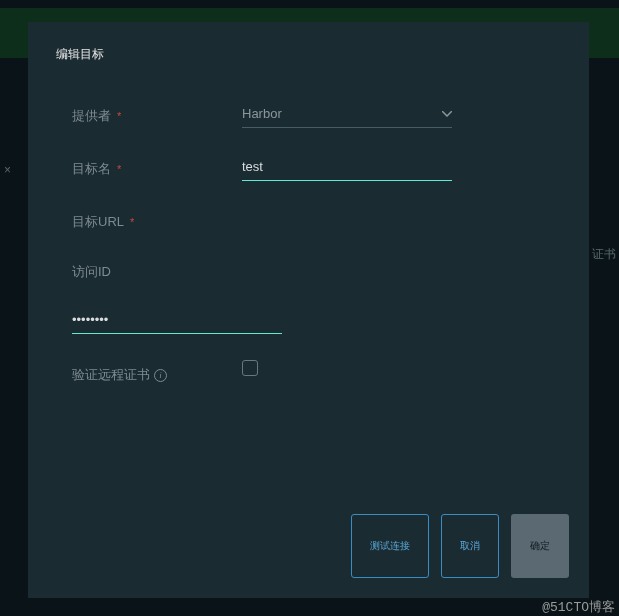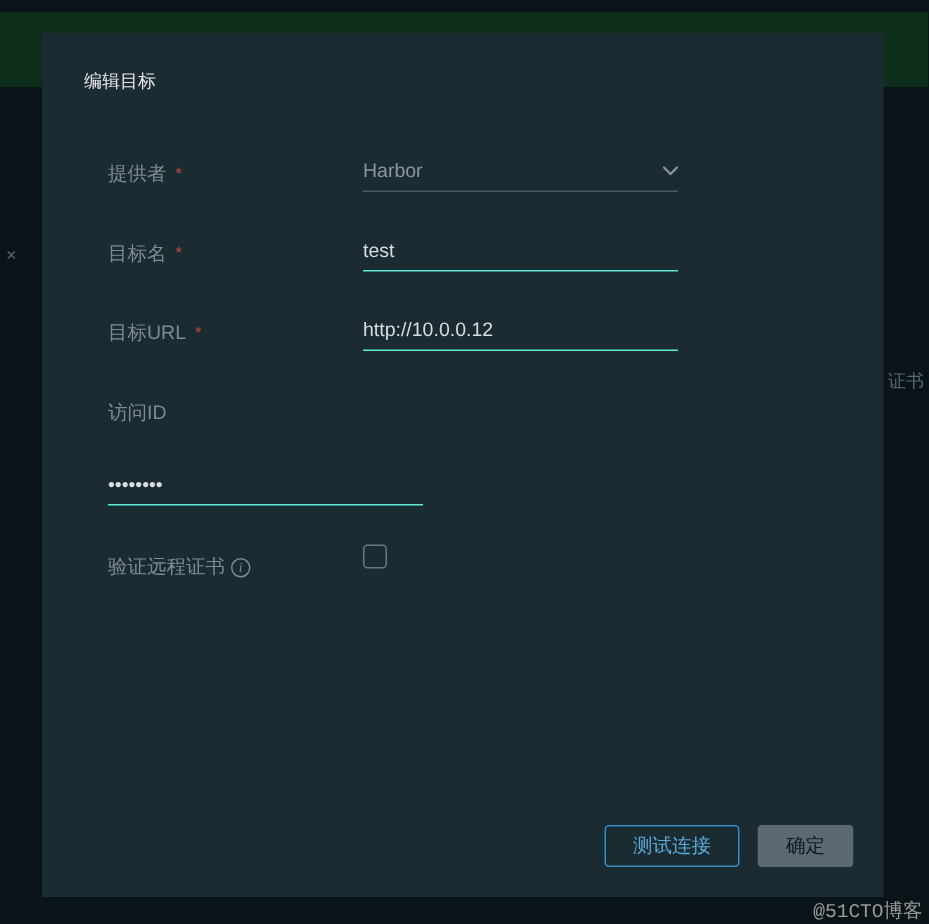--- a/index.html
+++ b/index.html
@@ -137,23 +137,23 @@
       font-style: italic;
       font-family: Georgia, serif;
     }
     .modal-footer {
       padding: 14px 20px 20px 20px;
       display: flex;
       justify-content: flex-end;
       gap: 12px;
     }
     .btn {
-      padding: 4px 18px;
+      padding: 24px 18px;
       border-radius: 3px;
-      font-size: 13px;
+      font-size: 10px;
       cursor: pointer;
       border: 1px solid transparent;
       background: transparent;
     }
     .btn-outline {
       border-color: #3a8cc4;
       color: #5aa8d8;
     }
     .btn-primary {
       background: #5b6a72;
@@ -213,23 +213,20 @@
         <input class="input-control" value="test" style="">
       </div>
     </div>
 
 
     <div class="form-row">
       <div class="form-label">
         <span>目标URL</span>
         <span class="required">*</span>
       </div>
-      <div class="form-control-wrap">
-        <input class="input-control" value="http://10.0.0.12" style="">
-      </div>
     </div>
 
     <div class="form-row">
       <div class="form-label">
         <span>访问ID</span>
       </div>
     </div>
 
     <div class="form-row">
       <div class="form-control-wrap">
@@ -244,17 +241,18 @@
       </div>
       <div class="form-control-wrap">
         <div class="checkbox-control"></div>
       </div>
     </div>
 
   </div>
 
   <div class="modal-footer">
     <button class="btn btn-outline">测试连接</button>
+    <button class="btn btn-outline">取消</button>
     <button class="btn btn-primary">确定</button>
   </div>
 </div>
 
 <div class="watermark">@51CTO博客</div>
 
 </body></html>

